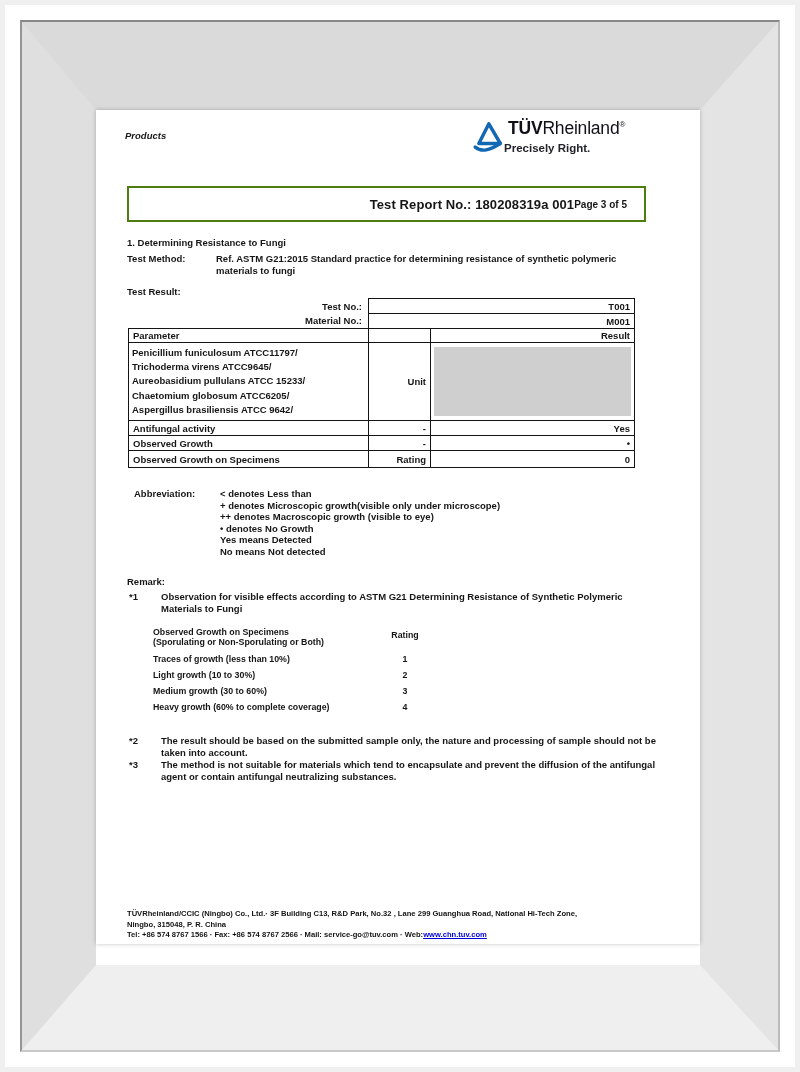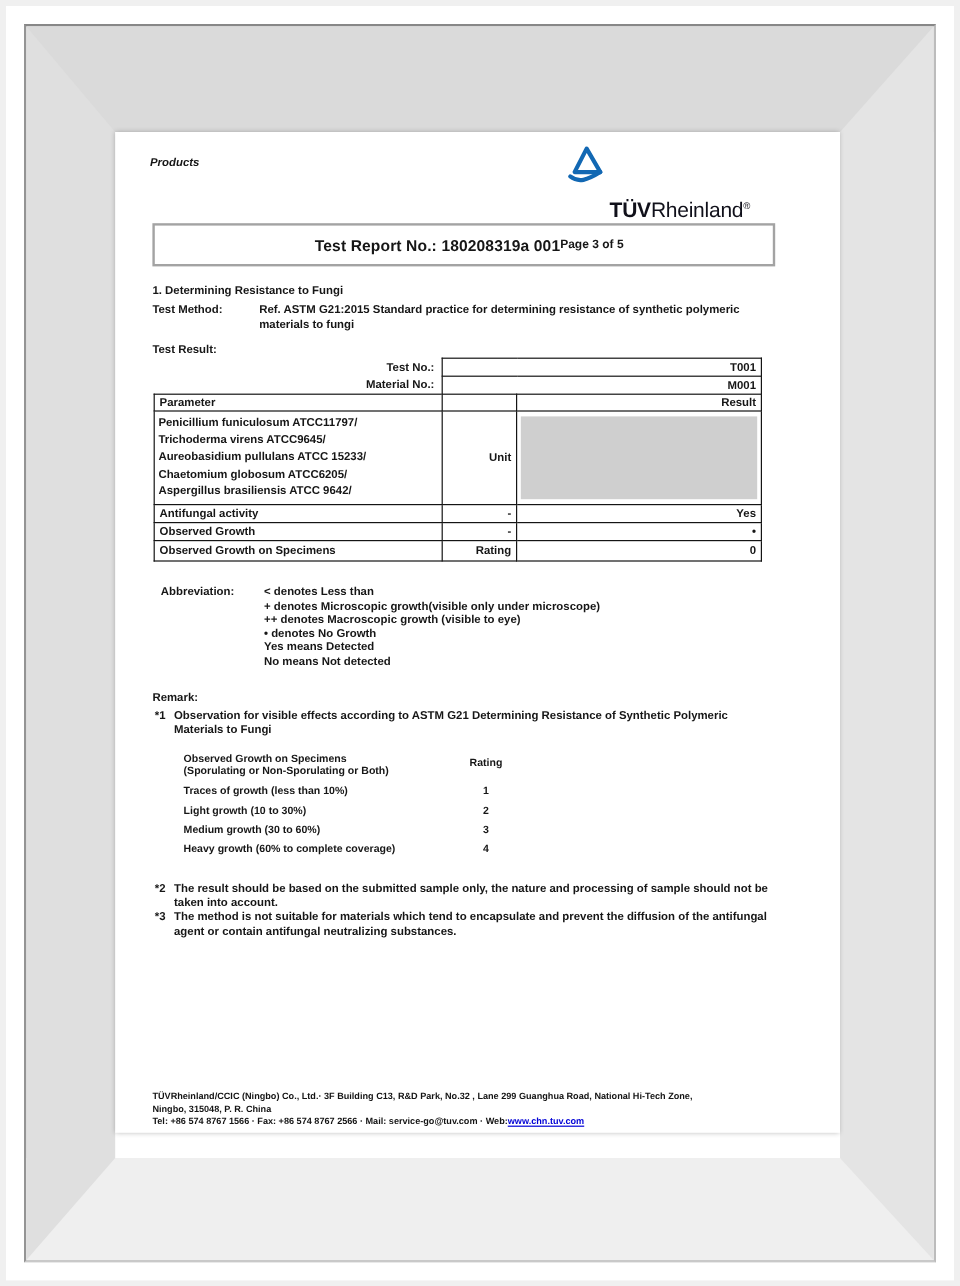--- a/index.html
+++ b/index.html
@@ -16,29 +16,29 @@
                  border-width:88px 78px 85px 74px;
                  border-color:#dadada #e4e4e4 #efefef #dfdfdf; }
   
   .page { position:absolute; left:96px; top:110px; width:604px; height:834px;
           background:#ffffff; box-shadow:0 0 4px rgba(0,0,0,.25); }
   .products { position:absolute; left:29px; top:20px;
               font-style:italic; font-weight:700; font-size:9.5px; }
   
   .logo { position:absolute; left:376px; top:8px; display:flex; }
   .logo-triangle { width:31px; height:33px; margin-top:3px; }
-  .logo-textblock { margin-left:5px;margin-top:47px; }
+  .logo-textblock { margin-left:5px; }
   .logo-name { font-size:17.5px; color:#10101a; letter-spacing:-0.2px; white-space:nowrap; }
   .logo-tuv { font-weight:700; }
   .logo-reg { font-size:8px; vertical-align:super; }
   .logo-tagline { font-weight:700; font-size:11.5px; color:#23232b; margin-top:3px; margin-left:-4px; }
   
   .report-box { position:absolute; left:31px; top:76px; width:519px; height:36px;
-                border:2px solid #a3a3a3; display:flex; align-items:center;
-                justify-content:center; padding:0 17px 0 26px; background:#fff; }
+                border:2px solid #4d7c0f; display:flex; align-items:center;
+                justify-content:flex-end; padding:0 17px 0 26px; background:#fff; }
   .report-title { font-weight:700; font-size:13px; letter-spacing:.1px; }
   .report-page-info { font-weight:700; font-size:10px; }
   
   .section-heading { position:absolute; left:31px; top:127px; font-weight:700; font-size:9.5px; }
   .test-method { position:absolute; left:31px; top:143px; width:545px; font-size:9.5px; }
   .tm-label { position:absolute; left:0; top:0; font-weight:700; }
   .tm-text  { margin-left:89px; width:442px; line-height:11.5px; font-weight:600; }
   .test-result-label { position:absolute; left:31px; top:176px; font-weight:700; font-size:9.5px; }
   
   .result-table { position:absolute; left:32px; top:188px; border-collapse:collapse;
@@ -54,21 +54,21 @@
   .gray-fill { height:69px; margin:2px 3px; background:#cfcfcf; }
   
   .abbrev { position:absolute; left:38px; top:378px; font-size:9.5px; font-weight:700; width:440px; }
   .abbrev-label { position:absolute; left:0; top:0; }
   .abbrev-lines { margin-left:86px; line-height:11.6px; }
   
   .remark-label { position:absolute; left:31px; top:466px; font-weight:700; font-size:9.5px; }
   .remark-item { position:absolute; font-size:9.5px; font-weight:600; }
   .remark-1 { left:33px; top:481px; } .remark-2 { left:33px; top:625px; } .remark-3 { left:33px; top:649px; }
   .remark-id { position:absolute; left:0; top:0; font-weight:700; }
-  .remark-body { margin-left:16px; width:505px; line-height:11.6px; }
+  .remark-body { margin-left:32px; width:505px; line-height:11.6px; }
   
   .rating-table { position:absolute; left:57px; top:517px; width:330px;
                   font-size:8.8px; font-weight:700; }
   .rt-head { display:flex; margin-bottom:6px; }
   .rt-head-left { width:230px; line-height:10.4px; }
   .rt-head-right { width:44px; text-align:center; padding-top:3px; }
   .rt-row { display:flex; height:16px; }
   .rt-label { width:230px; } .rt-rating { width:44px; text-align:center; }
   
   .footer { position:absolute; left:31px; top:799px; width:565px;

